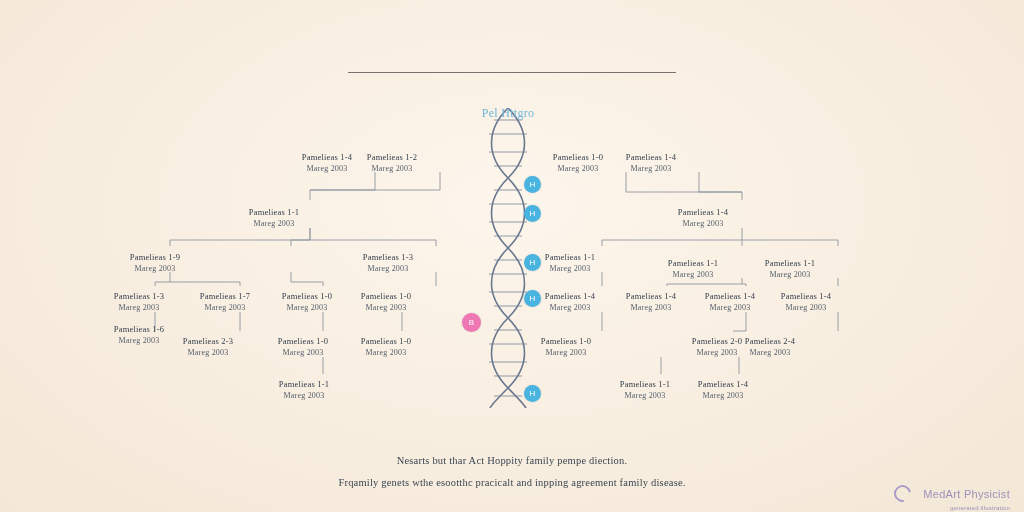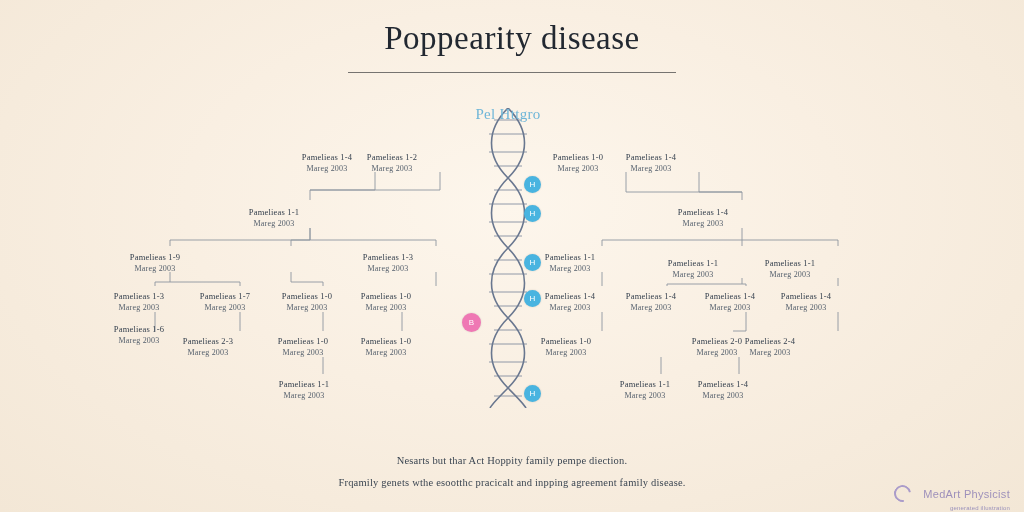--- a/index.html
+++ b/index.html
@@ -28,21 +28,21 @@
   .node{
     position:absolute;border-radius:50%;
     display:flex;align-items:center;justify-content:center;
     font-size:8px;color:#ffffff;font-family:"Liberation Sans", sans-serif;
   }
   .node.blue{background:#49b4e0;box-shadow:0 0 2px rgba(0,0,0,.15);}
   .node.pink{background:#ef78b4;box-shadow:0 0 2px rgba(0,0,0,.15);}
 
   .helix-label{
     position:absolute;width:120px;text-align:center;
-    font-size:15px;color:#6fb6d8;font-family:"Liberation Serif", serif;
+    font-size:12px;color:#6fb6d8;font-family:"Liberation Serif", serif;
     letter-spacing:.3px;
   }
 
   
   .tree{position:absolute;left:0;top:0;width:1024px;height:512px;}
   .tree svg{position:absolute;left:0;top:0;}
 
   .person{
     position:absolute;width:96px;text-align:center;
     font-family:"Liberation Serif", serif;color:#35404e;
@@ -73,21 +73,20 @@
   .wm-sub{
     position:absolute;right:14px;bottom:1px;
     font-size:6px;color:#9a91bb;font-family:"Liberation Sans", sans-serif;letter-spacing:.2px;
   }
 </style>
 </head>
 <body>
 
 <div class="page">
 
-  <div class="title">Poppearity disease</div>
   <div class="title-rule"></div>
 
   <div class="tree">
     <svg width="1024" height="512">
       <g stroke="#7b8694" stroke-width="0.9" fill="none" opacity="0.85">
 
         <path d="M375,172 L375,190 L310,190 L310,200"></path>
         <path d="M440,172 L440,190 L310,190"></path>
         <path d="M626,172 L626,192 L742,192 L742,200"></path>
         <path d="M699,172 L699,192 L742,192"></path>

